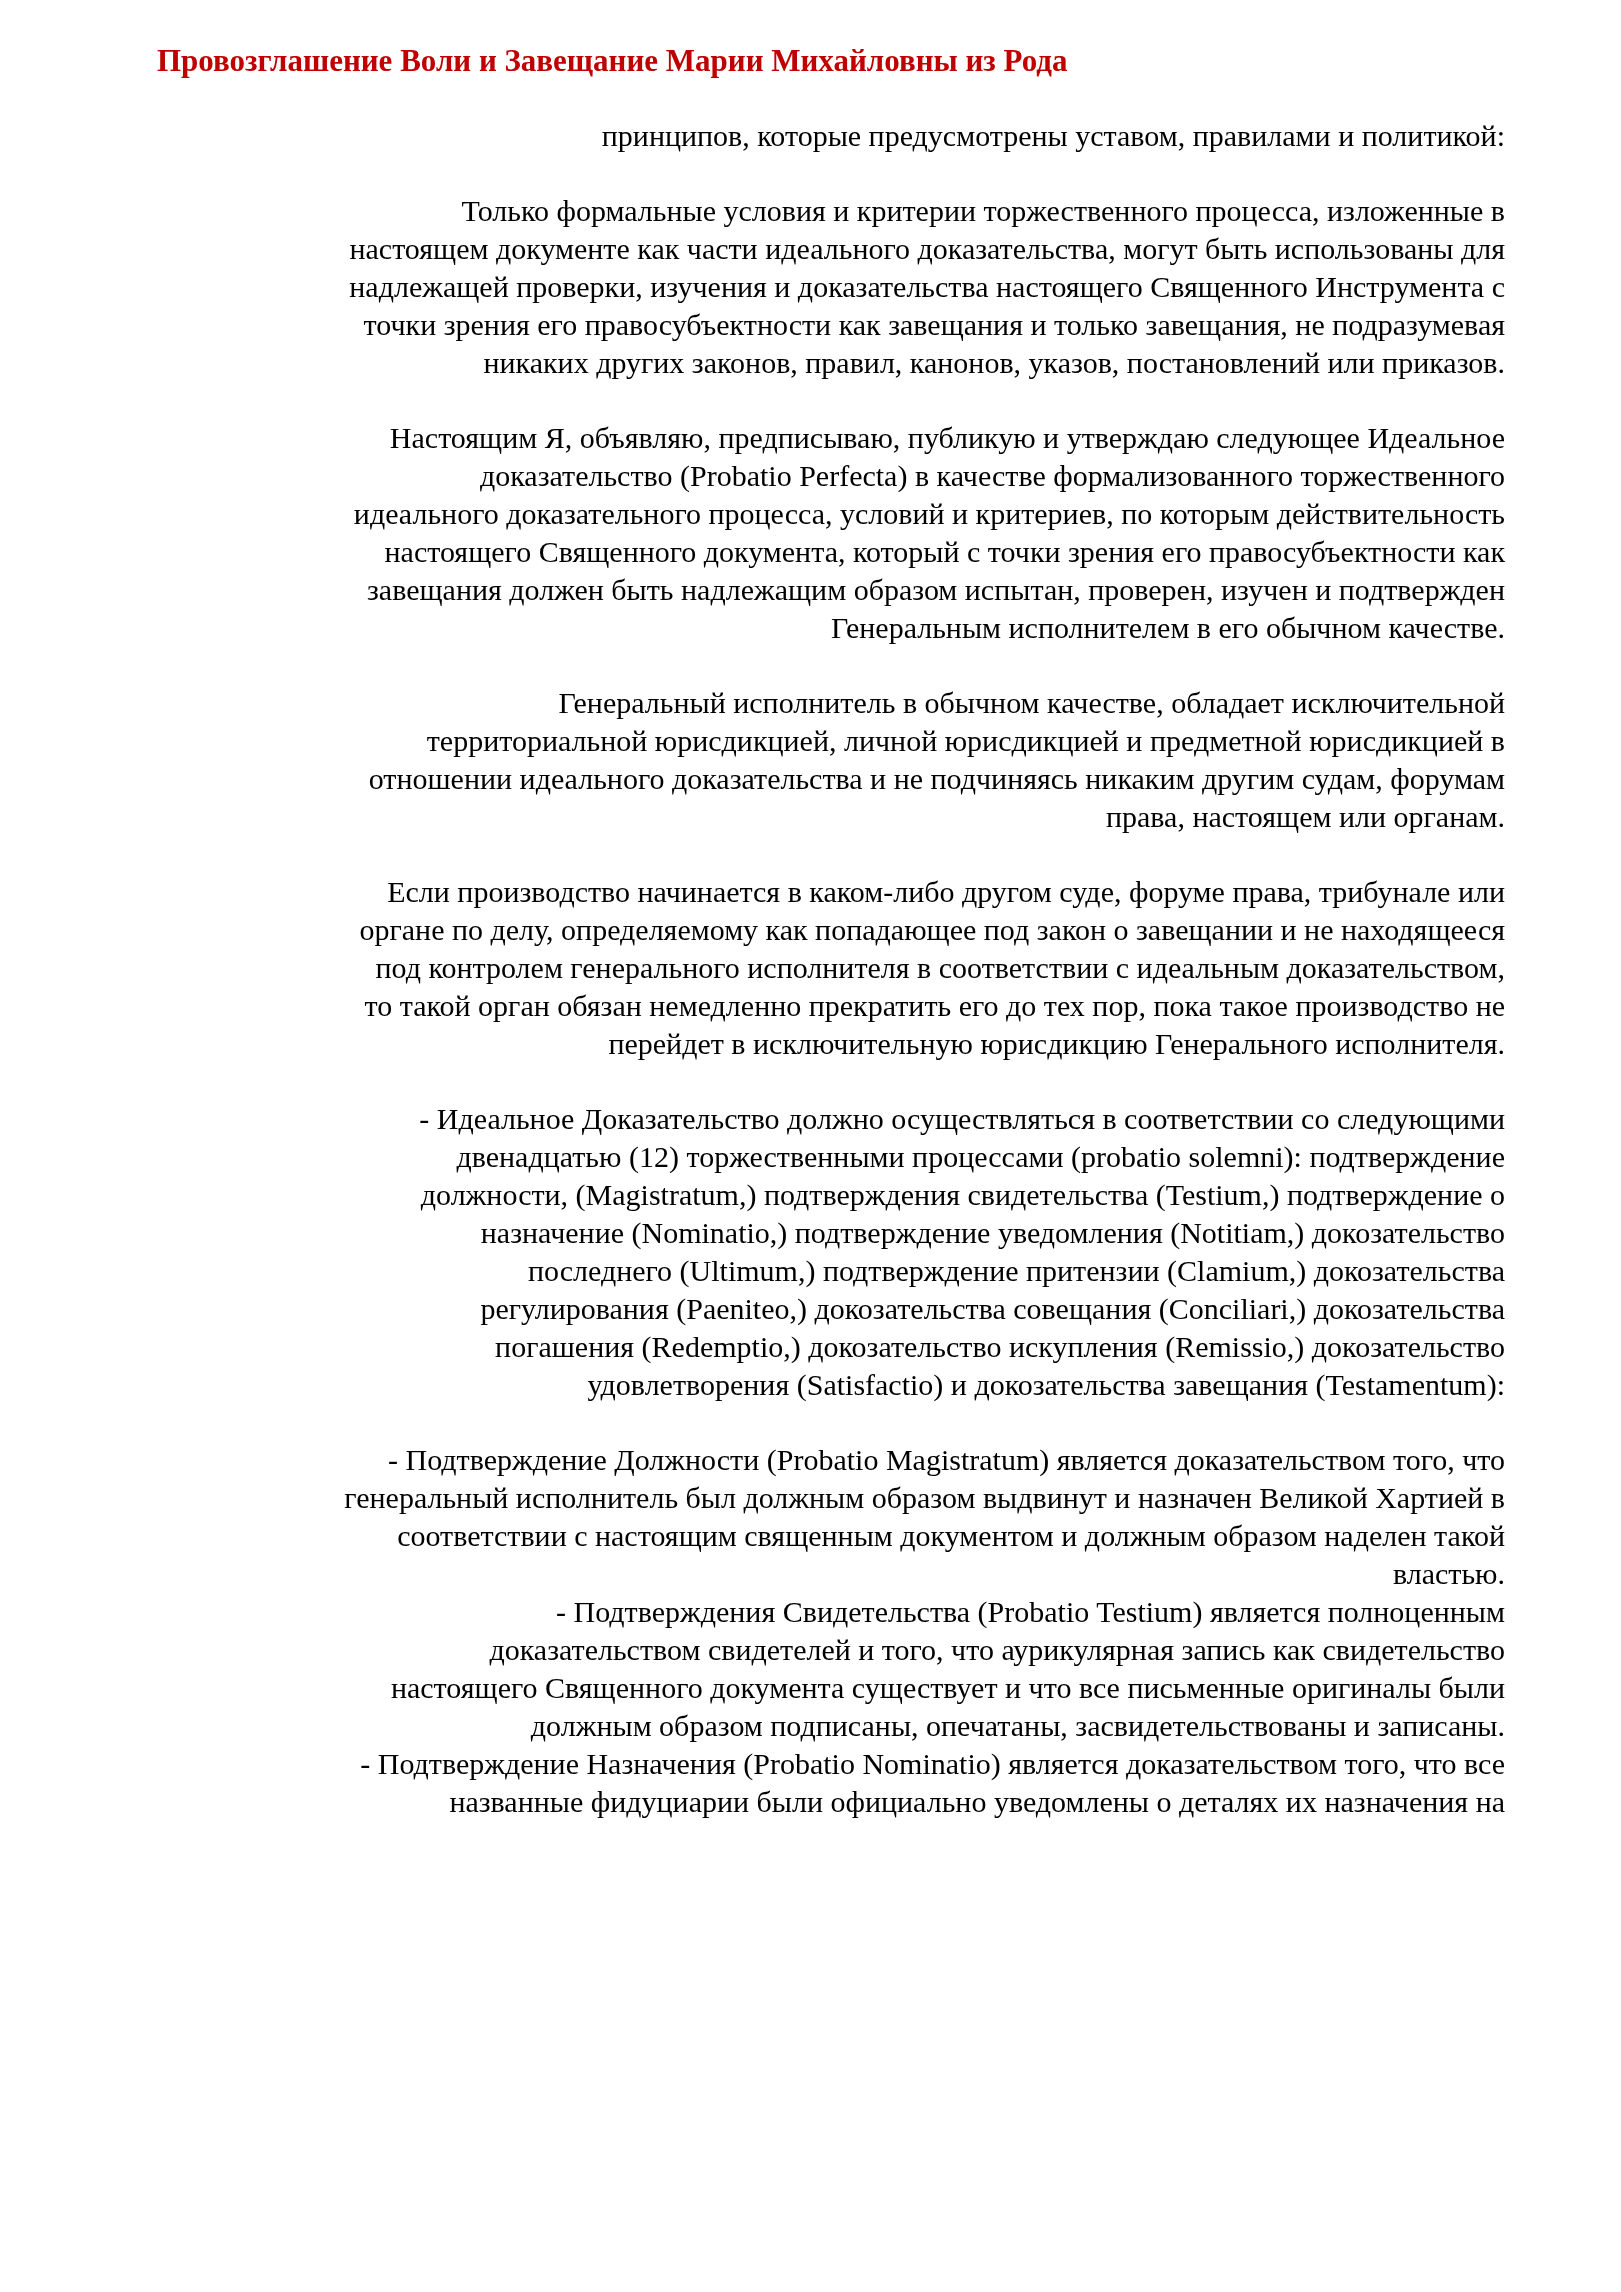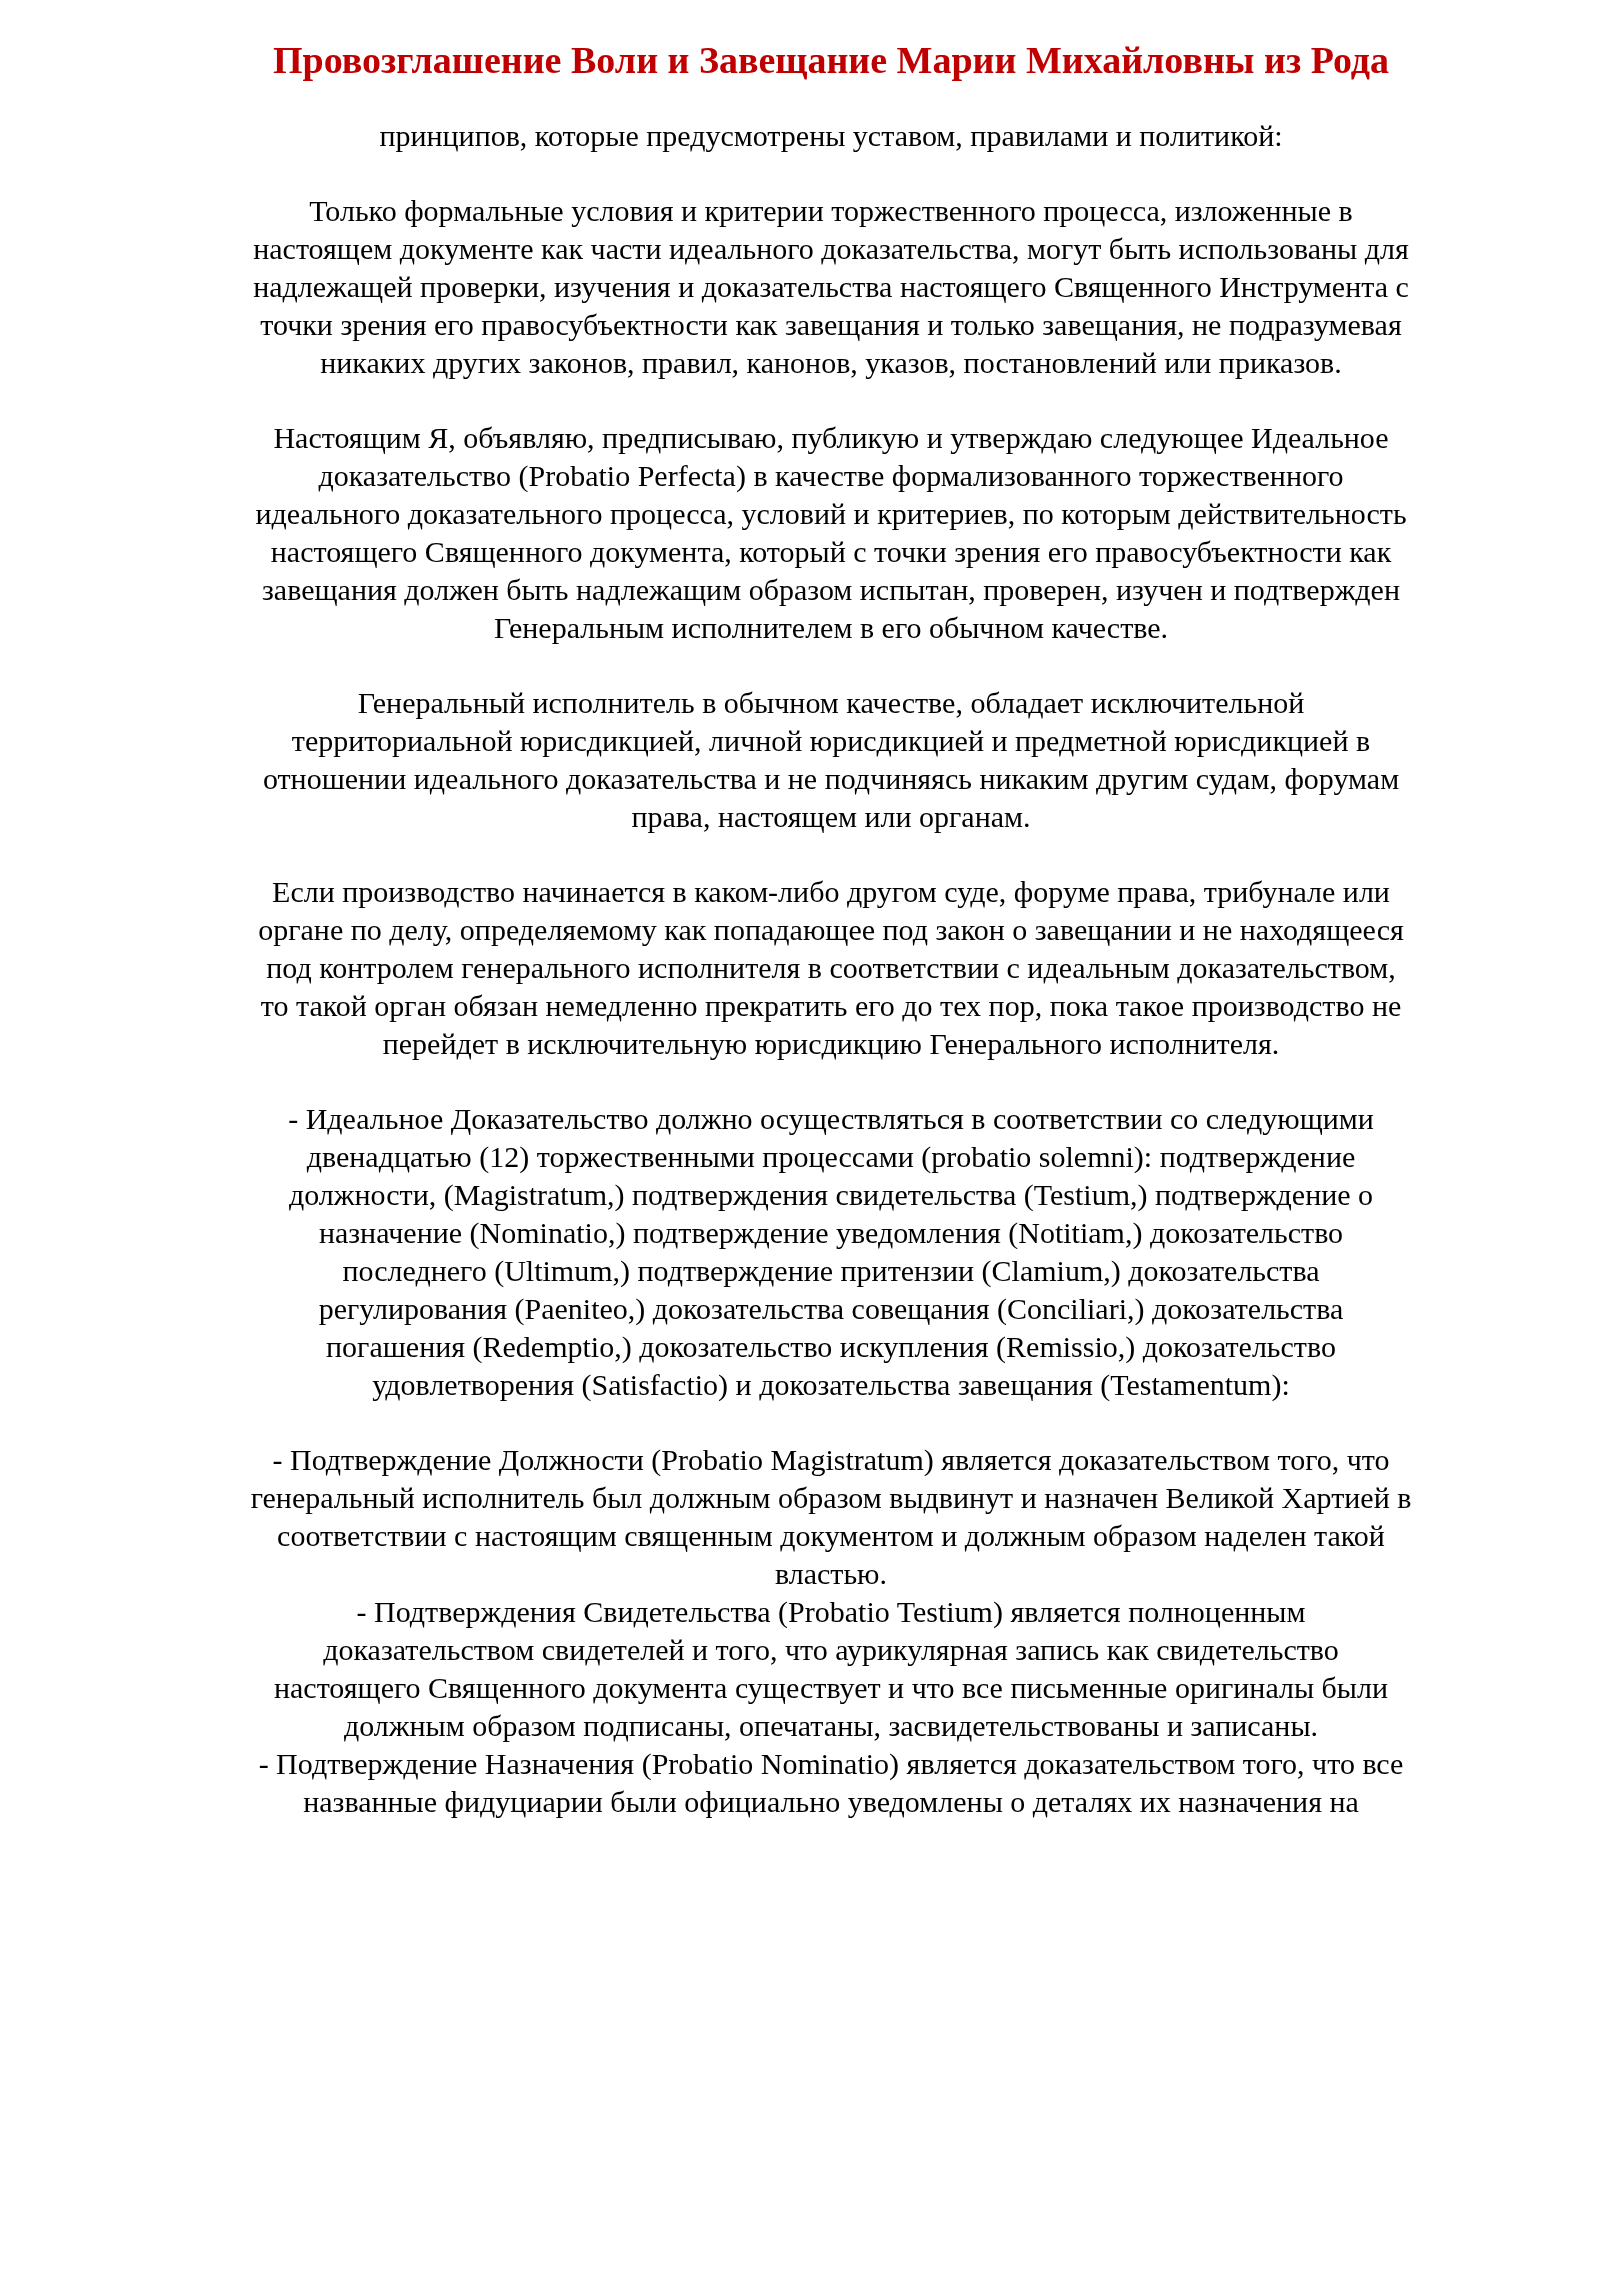--- a/index.html
+++ b/index.html
@@ -12,32 +12,32 @@
     margin: 0 auto;
     background: #ffffff;
     overflow: hidden;
     font-family: "Liberation Serif", "DejaVu Serif", serif;
     font-size: 30px;
     line-height: 38px;
     color: #000000;
     padding: 41px 116px 0 157px;
   }
   .doc-header {
-    text-align: center;
+    text-align: left;
     font-weight: bold;
-    font-size: 38px;
+    font-size: 31px;
     line-height: 39px;
     color: var(--title-color);
     margin-bottom: 11.8px;
   }
   .doc-header .title-line { display: block; }
   p.para {
     margin-top: 37px;
     white-space: pre-line; 
-    text-align: center;
+    text-align: right;
   }
   p.para .lead-bold { font-weight: bold; }
 </style>
 </head>
 <body>
 
 <div class="page">
 
   <div class="doc-header">
     <span class="title-line">Провозглашение Воли и Завещание Марии Михайловны из Рода</span>

